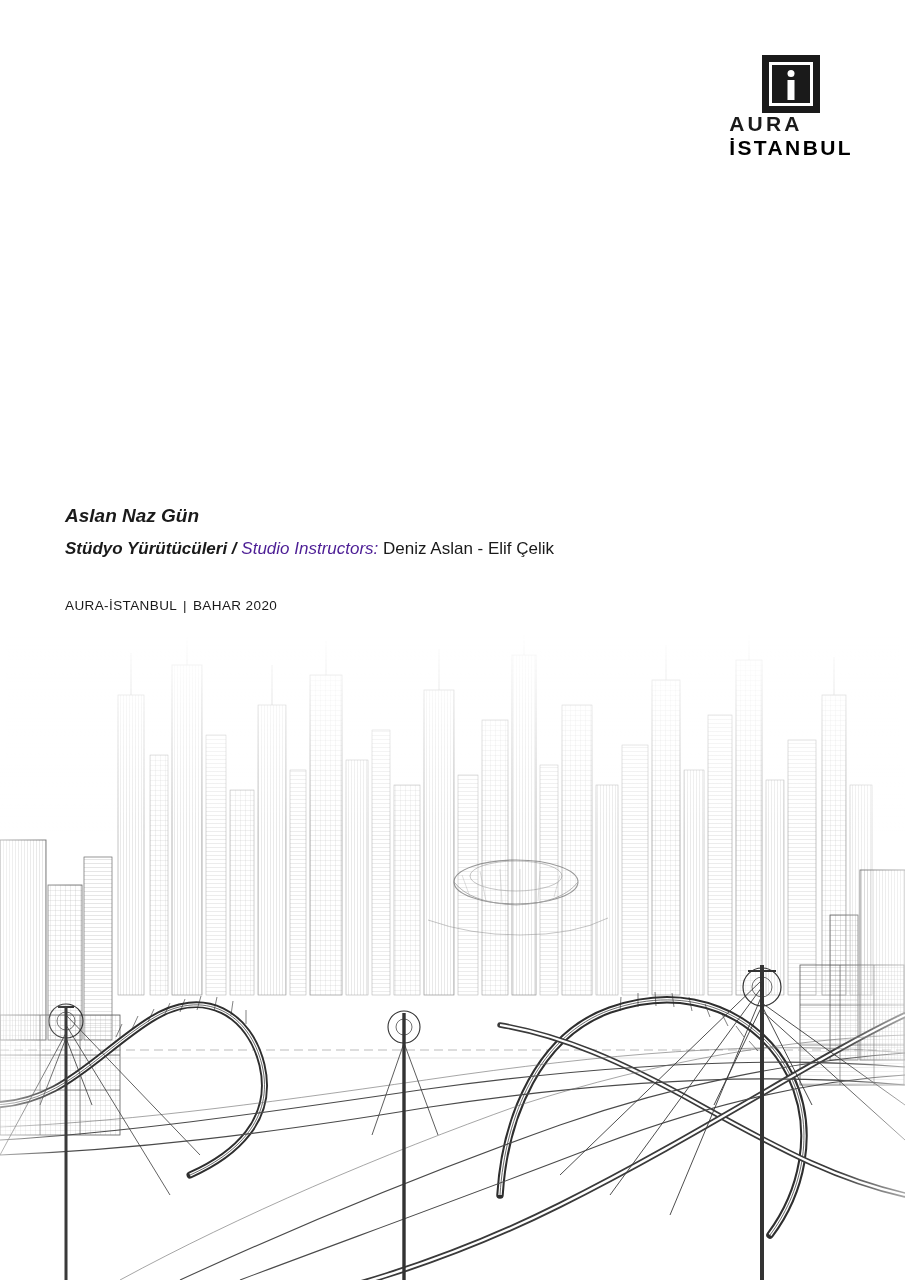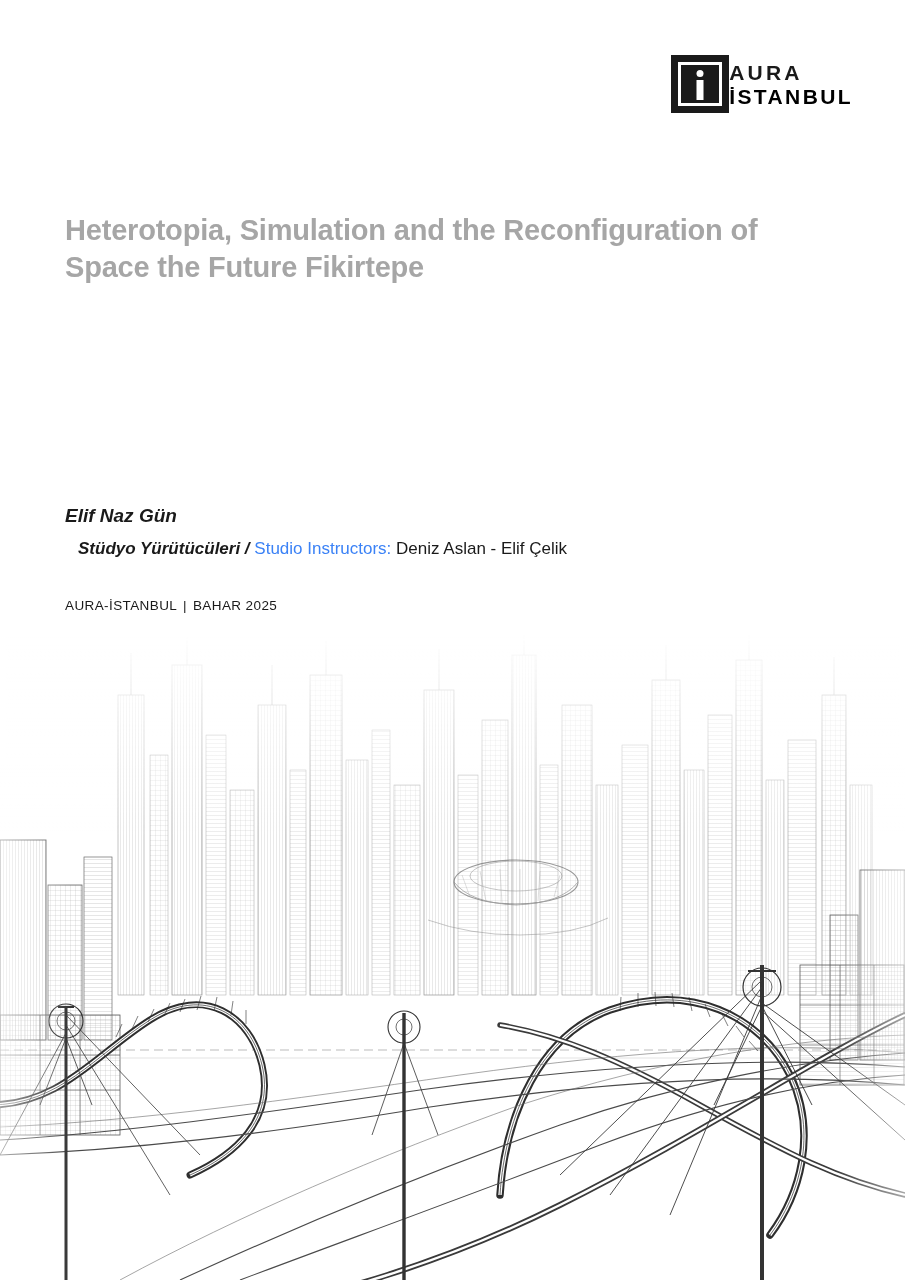--- a/index.html
+++ b/index.html
@@ -16,20 +16,21 @@
     color: #1a1a1a;
   }
 
   
   .logo-block {
     position: absolute;
     top: 55px;
     right: 52px;
     display: flex;
     align-items: center;
+    flex-direction: column;
   }
   .logo-mark {
     width: 58px;
     height: 58px;
     background: #1a1a1a;
     position: relative;
   }
   .logo-mark .inner-frame {
     position: absolute;
     left: 7px; top: 7px; right: 7px; bottom: 7px;
@@ -112,24 +113,24 @@
     margin: 0;
   }
   .instructors {
     font-size: 17px;
     margin: 12px 0 0 0;
     color: #1a1a1a;
   }
   .instructors .label-tr {
     font-style: italic;
     font-weight: bold;
-    margin-left: 13px;
   }
   .instructors .label-en {
-    color: #3b82f6;
+    font-style: italic;
+    color: #4c1d95;
   }
   .instructors .names {
     font-weight: normal;
   }
   .issue-line {
     position: absolute;
     left: 65px;
     top: 598px;
     font-size: 13.5px;
     letter-spacing: 0.4px;
@@ -161,36 +162,35 @@
     <div class="glyph-dot"></div>
     <div class="glyph-stem"></div>
   </div>
   <div class="logo-words">
     <span class="l1">AURA</span>
     <span class="l2">İSTANBUL</span>
   </div>
 </div>
 
 <div class="title-block">
-  <h2 class="title-en">Heterotopia, Simulation and the Reconfiguration of Space the Future Fikirtepe</h2>
 </div>
 
 <div class="credits">
-  <p class="author">Elif Naz Gün</p>
+  <p class="author">Aslan Naz Gün</p>
   <p class="instructors">
     <span class="label-tr">Stüdyo Yürütücüleri /</span>
     <span class="label-en">Studio Instructors:</span>
     <span class="names">Deniz Aslan - Elif Çelik</span>
   </p>
 </div>
 
 <div class="issue-line">
   <span>AURA-İSTANBUL</span>
   <span class="bar">|</span>
-  <span>BAHAR 2025</span>
+  <span>BAHAR 2020</span>
 </div>
 
 <div class="illustration">
   <svg width="905" height="645" viewBox="0 0 905 645" xmlns="http://www.w3.org/2000/svg">
     <defs>
 
       <pattern id="vhatch" width="3" height="3" patternUnits="userSpaceOnUse">
         <path d="M0 0 V3" stroke="#8a8a8a" stroke-width="0.5"></path>
       </pattern>
       <pattern id="hhatch" width="4" height="4" patternUnits="userSpaceOnUse">

